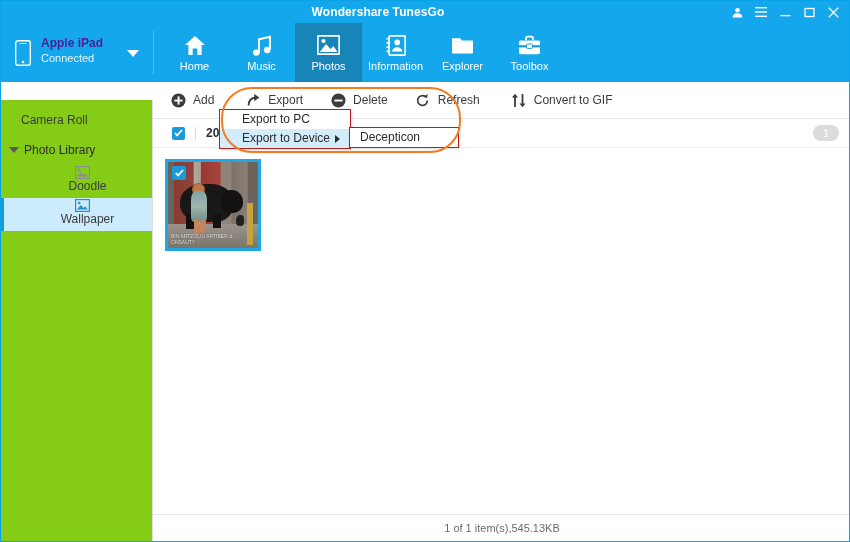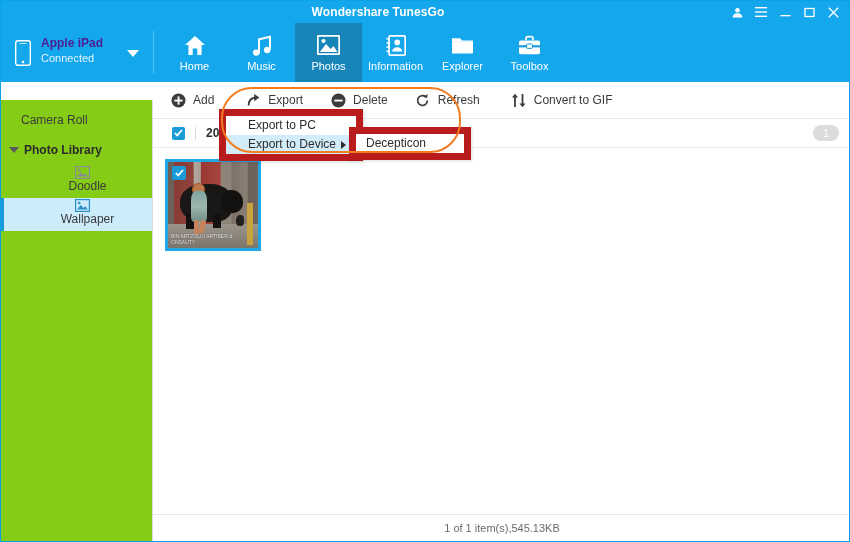--- a/index.html
+++ b/index.html
@@ -162,21 +162,21 @@
   }
   .side-item.camera-roll { padding-left: 20px; margin-top: 5px; }
   .side-group {
     position: relative;
     height: 30px;
     display: flex;
     align-items: center;
     padding-left: 8px;
     cursor: default;
     font-size: 12px;
-    font-weight: bold;
+    font-weight: normal;
     color: #2c2c2c;
   }
   .tri {
     width: 0; height: 0;
     border-left: 5px solid transparent;
     border-right: 5px solid transparent;
     border-top: 6px solid #5a5a5a;
     margin-right: 5px;
   }
   .side-sub {
@@ -448,21 +448,21 @@
     justify-content: center;
     background: #ffffff;
     font-size: 11px;
     color: #6a6a6a;
   }
 
   
   .menu {
     position: absolute;
     background: #ffffff;
-    border: 7px solid #b91c1c;
+    border: 1px solid #b91c1c;
     box-shadow: 1px 1px 3px rgba(0,0,0,0.14);
     z-index: 30;
   }
   .menu-main {
     left: 218px;
     top: 108px;
     width: 130px;
   }
   .menu-sub {
     left: 348px;

